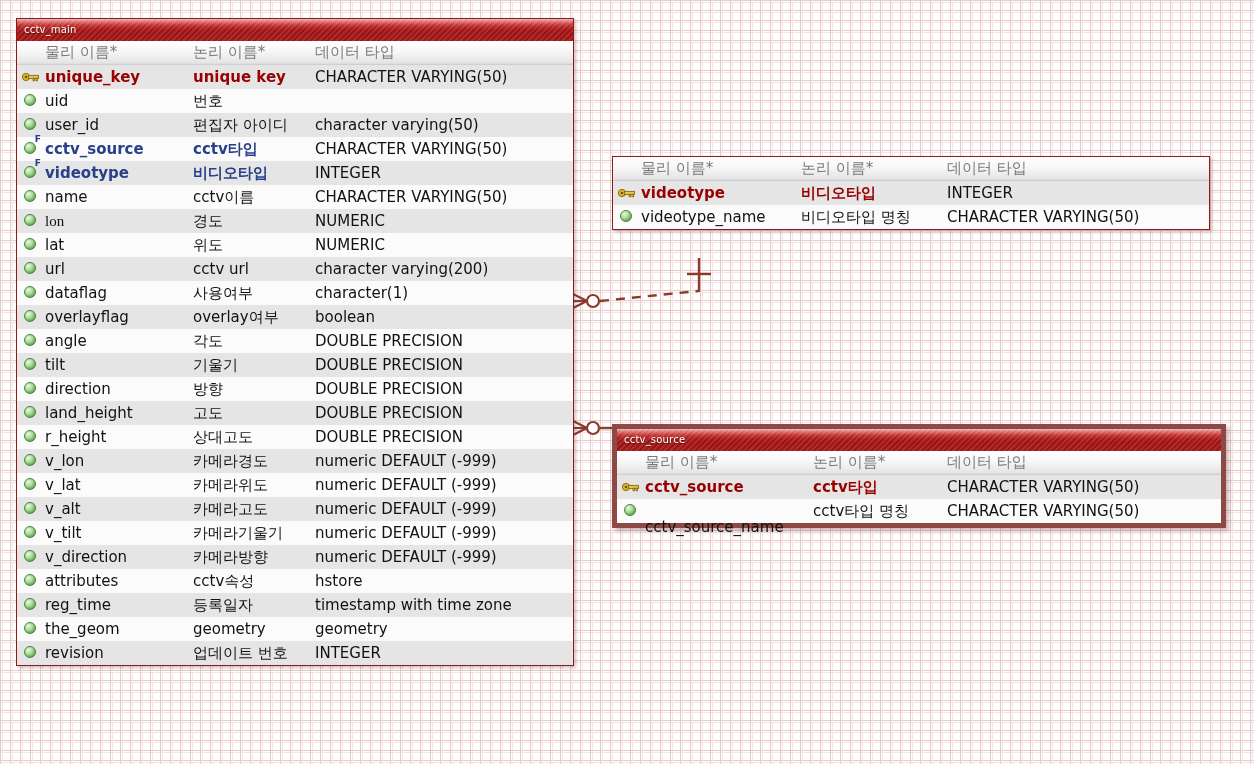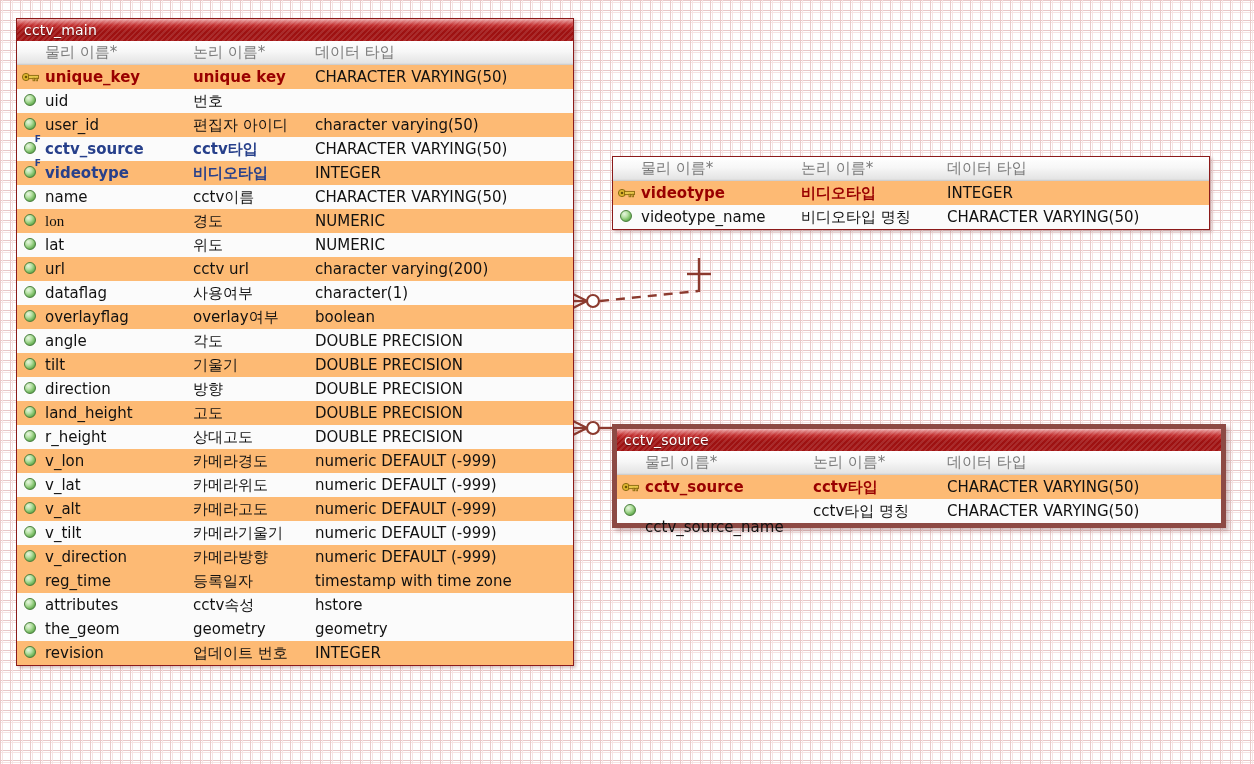--- a/index.html
+++ b/index.html
@@ -39,21 +39,21 @@
     box-shadow: 3px 3px 4px rgba(120,60,60,0.35);
   }
 
   
   .ent-title {
     position: relative;
     height: 22px;
     line-height: 22px;
     padding-left: 7px;
     color: #ffffff;
-    font-size: 14px;
+    font-size: 10px;
     font-weight: normal;
     letter-spacing: 0.2px;
     overflow: hidden;
     background:
       repeating-linear-gradient(135deg,
         rgba(255,255,255,0.11) 0px, rgba(255,255,255,0.11) 2px,
         rgba(0,0,0,0.0) 2px, rgba(0,0,0,0.0) 4px),
       linear-gradient(to bottom,
         #f0b9b9 0%, #e08484 8%, #c33131 28%,
         #a81616 46%, #9c1111 60%, #a31414 100%);
@@ -74,21 +74,21 @@
   
   .ent-rows { position: relative; }
   .frow {
     display: flex;
     align-items: center;
     height: 24px;
     font-size: 15px;
     position: relative;
   }
   .frow.alt { background: #fbfbfb; }
-  .frow.alt2 { background: #fdba74; justify-content: space-between; }
+  .frow.alt2 { background: #e5e5e5; justify-content: space-between; }
 
   
   .guide {
     position: absolute;
     top: 0; bottom: 0;
     width: 0;
     border-left: 1px dashed #c0c0c0;
     pointer-events: none;
   }
 
@@ -336,35 +336,35 @@
           <div class="c-type nrm">numeric DEFAULT (-999)</div>
         </div>
         <div class="frow alt2">
           <div class="c-icon">
             <span class="ico"><span class="ico ico-sphere"></span></span>
           </div>
           <div class="c-phys nrm" style="width: 150px;">v_direction</div>
           <div class="c-log nrm" style="width: 122px;">카메라방향</div>
           <div class="c-type nrm">numeric DEFAULT (-999)</div>
         </div>
+        <div class="frow alt">
+          <div class="c-icon">
+            <span class="ico"><span class="ico ico-sphere"></span></span>
+          </div>
+          <div class="c-phys nrm" style="width: 150px;">attributes</div>
+          <div class="c-log nrm" style="width: 122px;">cctv속성</div>
+          <div class="c-type nrm">hstore</div>
+        </div>
         <div class="frow alt2">
           <div class="c-icon">
             <span class="ico"><span class="ico ico-sphere"></span></span>
           </div>
           <div class="c-phys nrm" style="width: 150px;">reg_time</div>
           <div class="c-log nrm" style="width: 122px;">등록일자</div>
           <div class="c-type nrm">timestamp with time zone</div>
-        </div>
-        <div class="frow alt">
-          <div class="c-icon">
-            <span class="ico"><span class="ico ico-sphere"></span></span>
-          </div>
-          <div class="c-phys nrm" style="width: 150px;">attributes</div>
-          <div class="c-log nrm" style="width: 122px;">cctv속성</div>
-          <div class="c-type nrm">hstore</div>
         </div>
         <div class="frow alt">
           <div class="c-icon">
             <span class="ico"><span class="ico ico-sphere"></span></span>
           </div>
           <div class="c-phys nrm" style="width: 150px;">the_geom</div>
           <div class="c-log nrm" style="width: 122px;">geometry</div>
           <div class="c-type nrm">geometry</div>
         </div>
         <div class="frow alt2">

